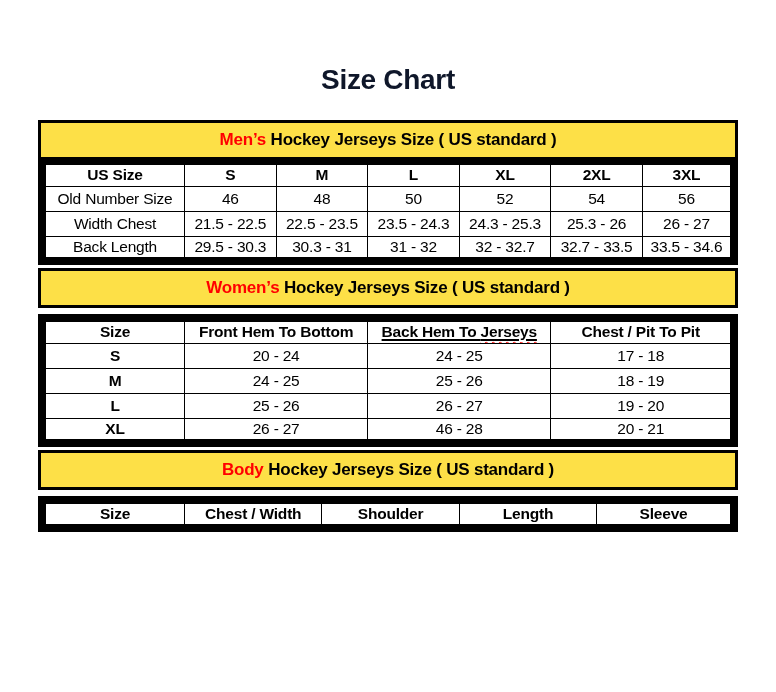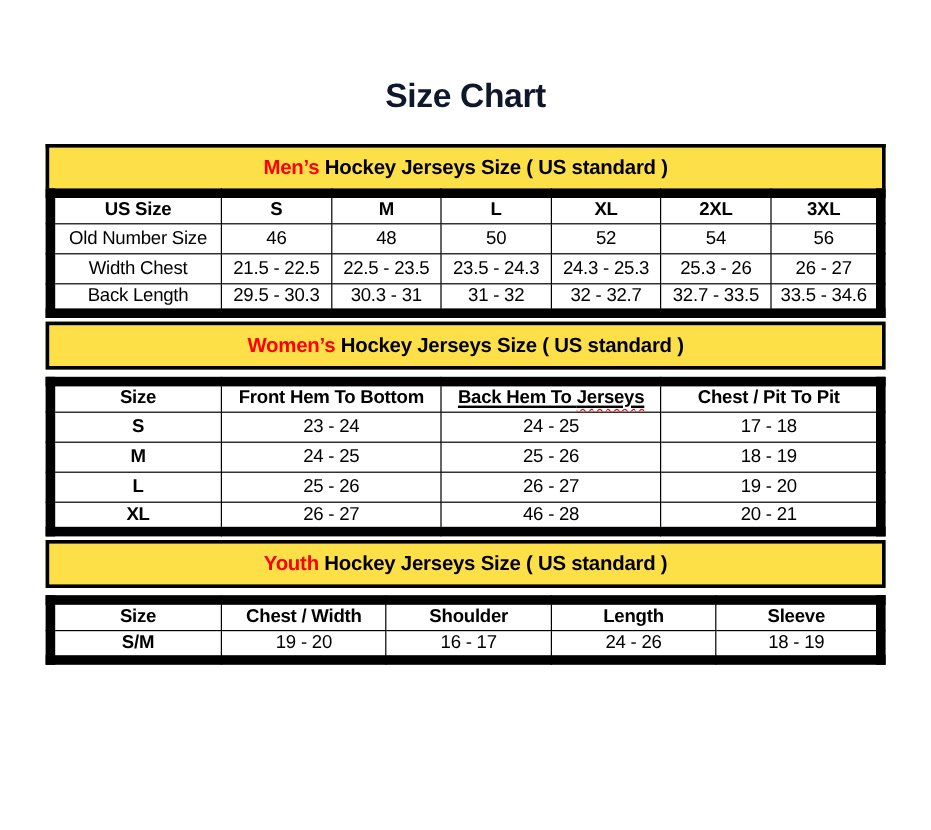--- a/index.html
+++ b/index.html
@@ -150,21 +150,21 @@
           <tr>
             <th>Size</th>
             <th>Front Hem To Bottom</th>
             <th><span class="hdr-underline">Back Hem To <span class="misspelled">Jerseys</span></span></th>
             <th>Chest / Pit To Pit</th>
           </tr>
         </thead>
         <tbody>
           <tr>
             <td>S</td>
-            <td>23 - 24</td>
+            <td>20 - 24</td>
             <td>24 - 25</td>
             <td>17 - 18</td>
           </tr>
           <tr>
             <td>M</td>
             <td>24 - 25</td>
             <td>25 - 26</td>
             <td>18 - 19</td>
           </tr>
           <tr>
@@ -177,43 +177,36 @@
             <td>XL</td>
             <td>26 - 27</td>
             <td>46 - 28</td>
             <td>20 - 21</td>
           </tr>
         </tbody>
       </table>
   </section>
 
   <section class="size-table-section youth">
-    <div class="caption"><span class="red">Youth</span><span> Hockey Jerseys Size ( US standard )</span></div>
+    <div class="caption"><span class="red">Body</span><span> Hockey Jerseys Size ( US standard )</span></div>
     <table>
         <colgroup>
           <col style="width: 20.6%;">
           <col style="width: 19.85%;">
           <col style="width: 19.85%;">
           <col style="width: 19.85%;">
           <col style="width: 19.85%;">
         </colgroup>
         <thead>
           <tr>
             <th>Size</th>
             <th>Chest / Width</th>
             <th>Shoulder</th>
             <th>Length</th>
             <th>Sleeve</th>
           </tr>
         </thead>
         <tbody>
-          <tr>
-            <td>S/M</td>
-            <td>19 - 20</td>
-            <td>16 - 17</td>
-            <td>24 - 26</td>
-            <td>18 - 19</td>
-          </tr>
         </tbody>
       </table>
   </section>
 
 </div>
 
 </body></html>

